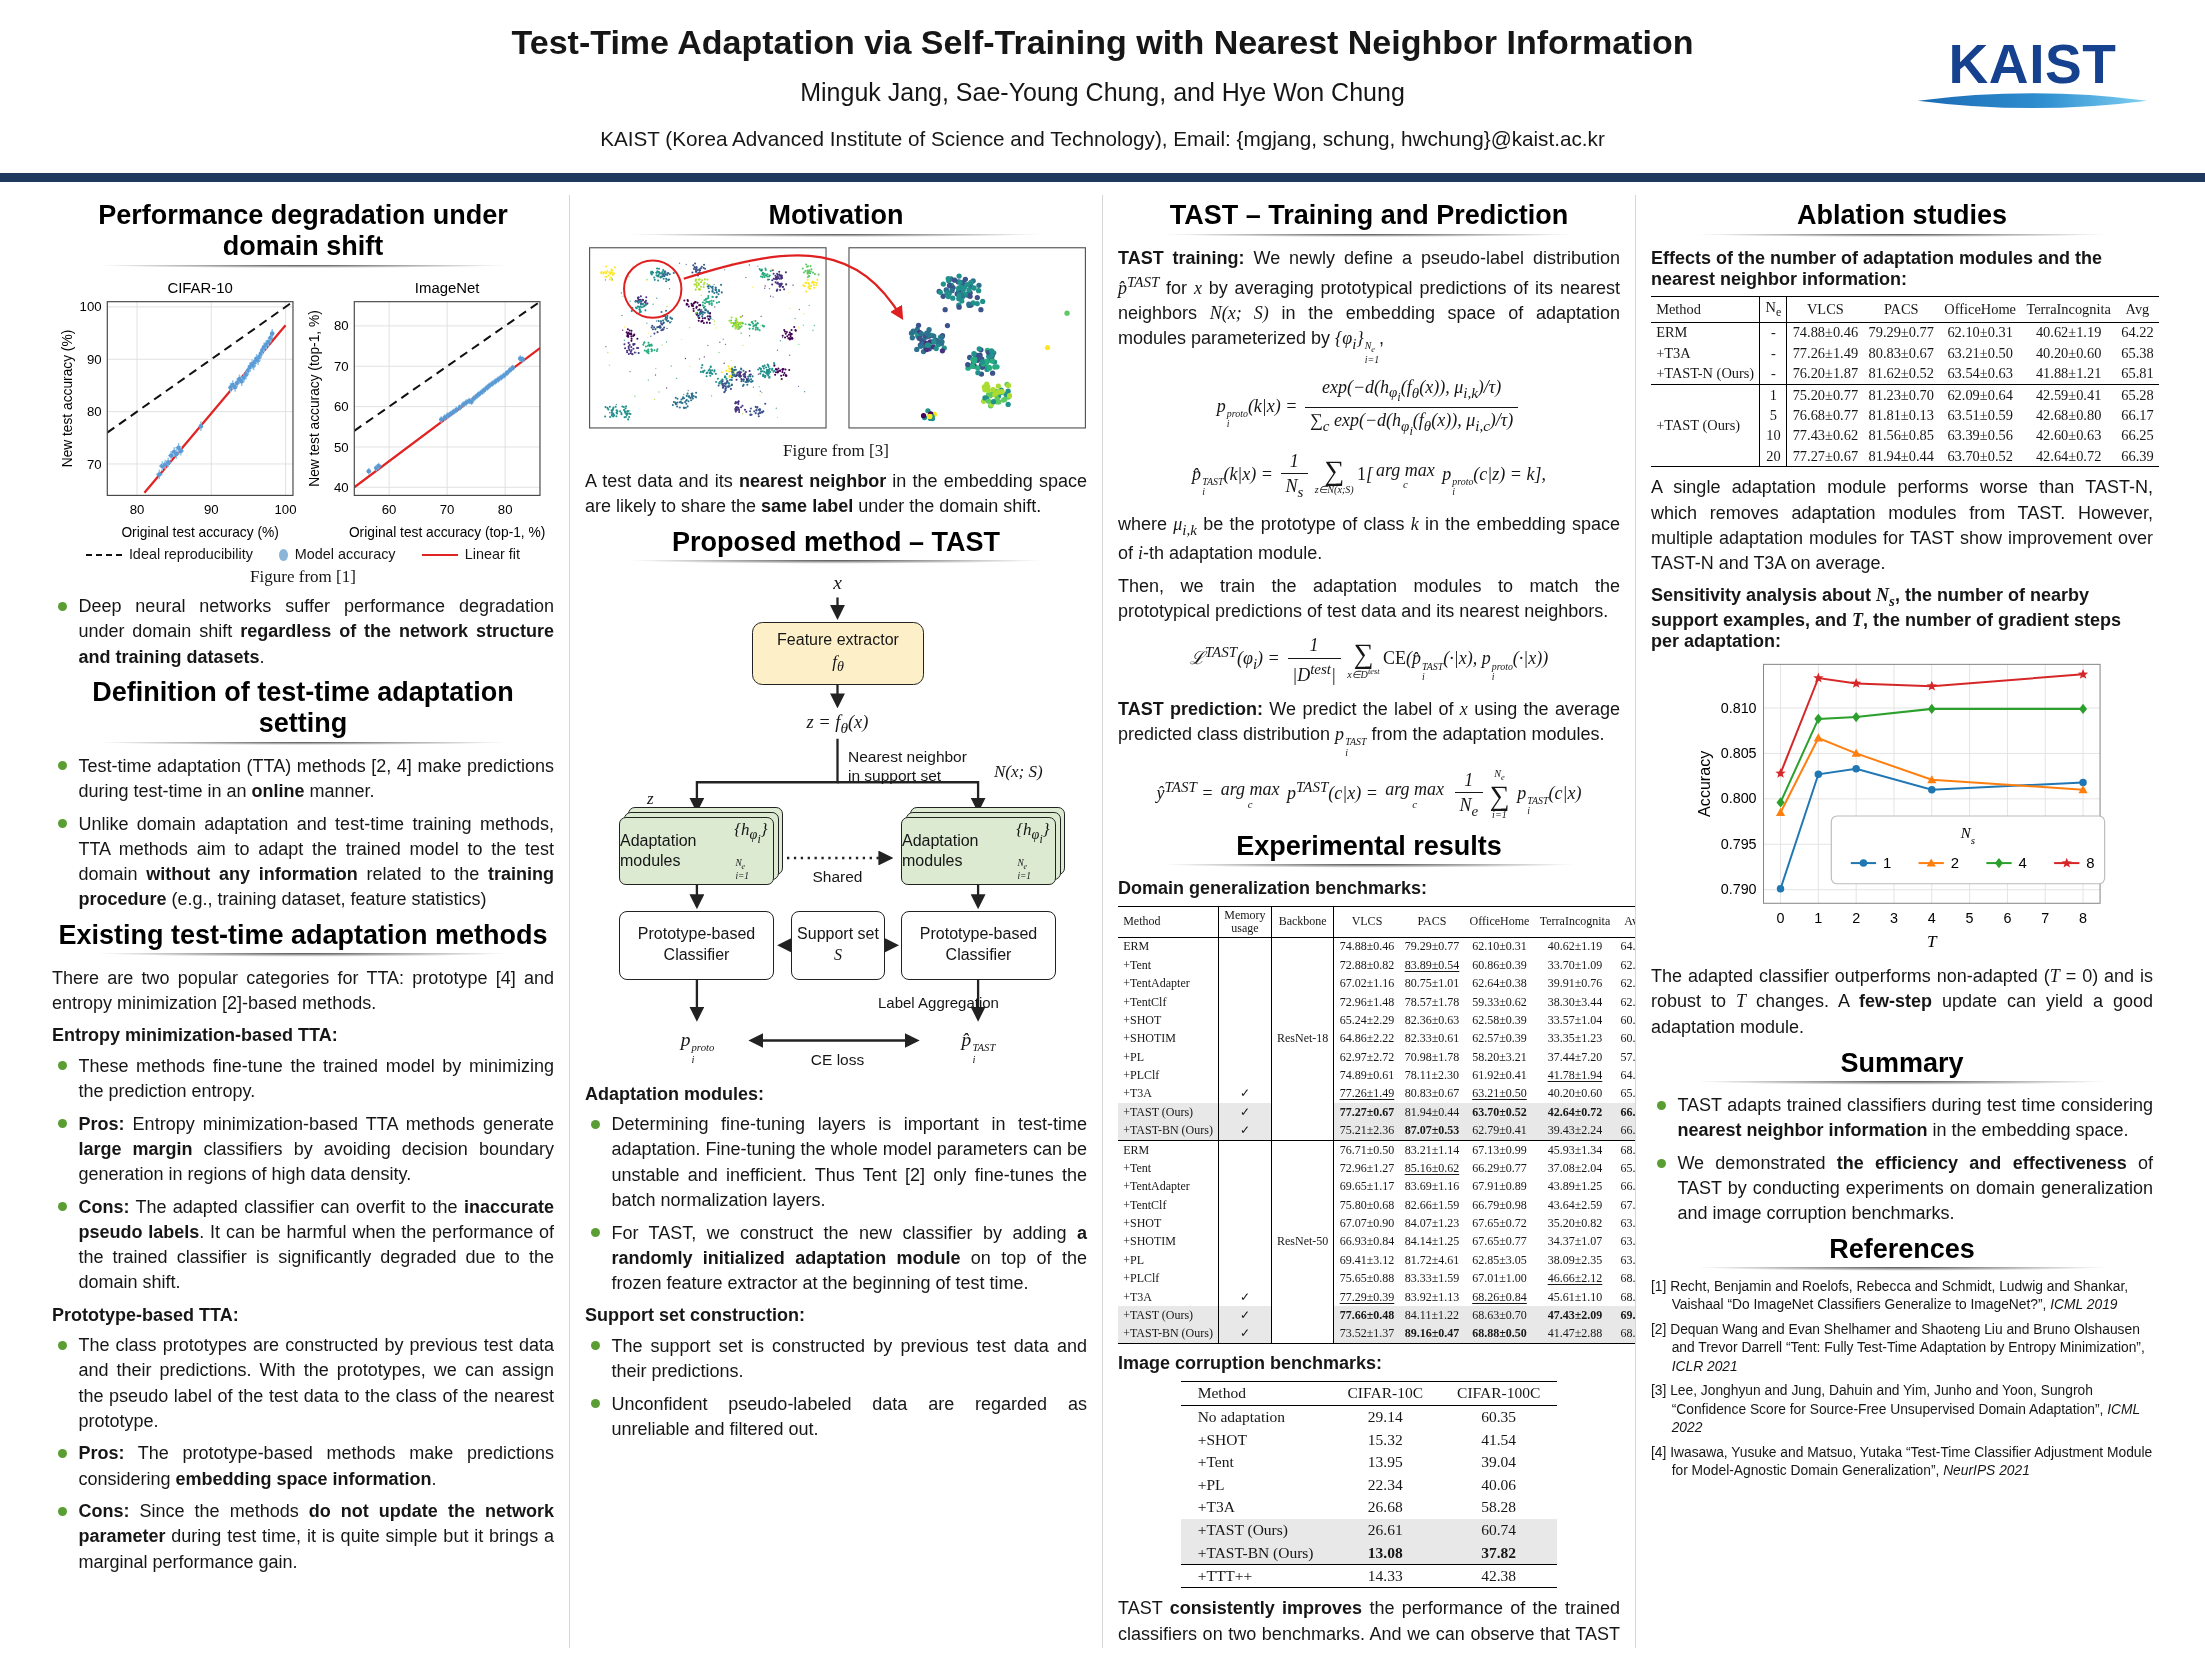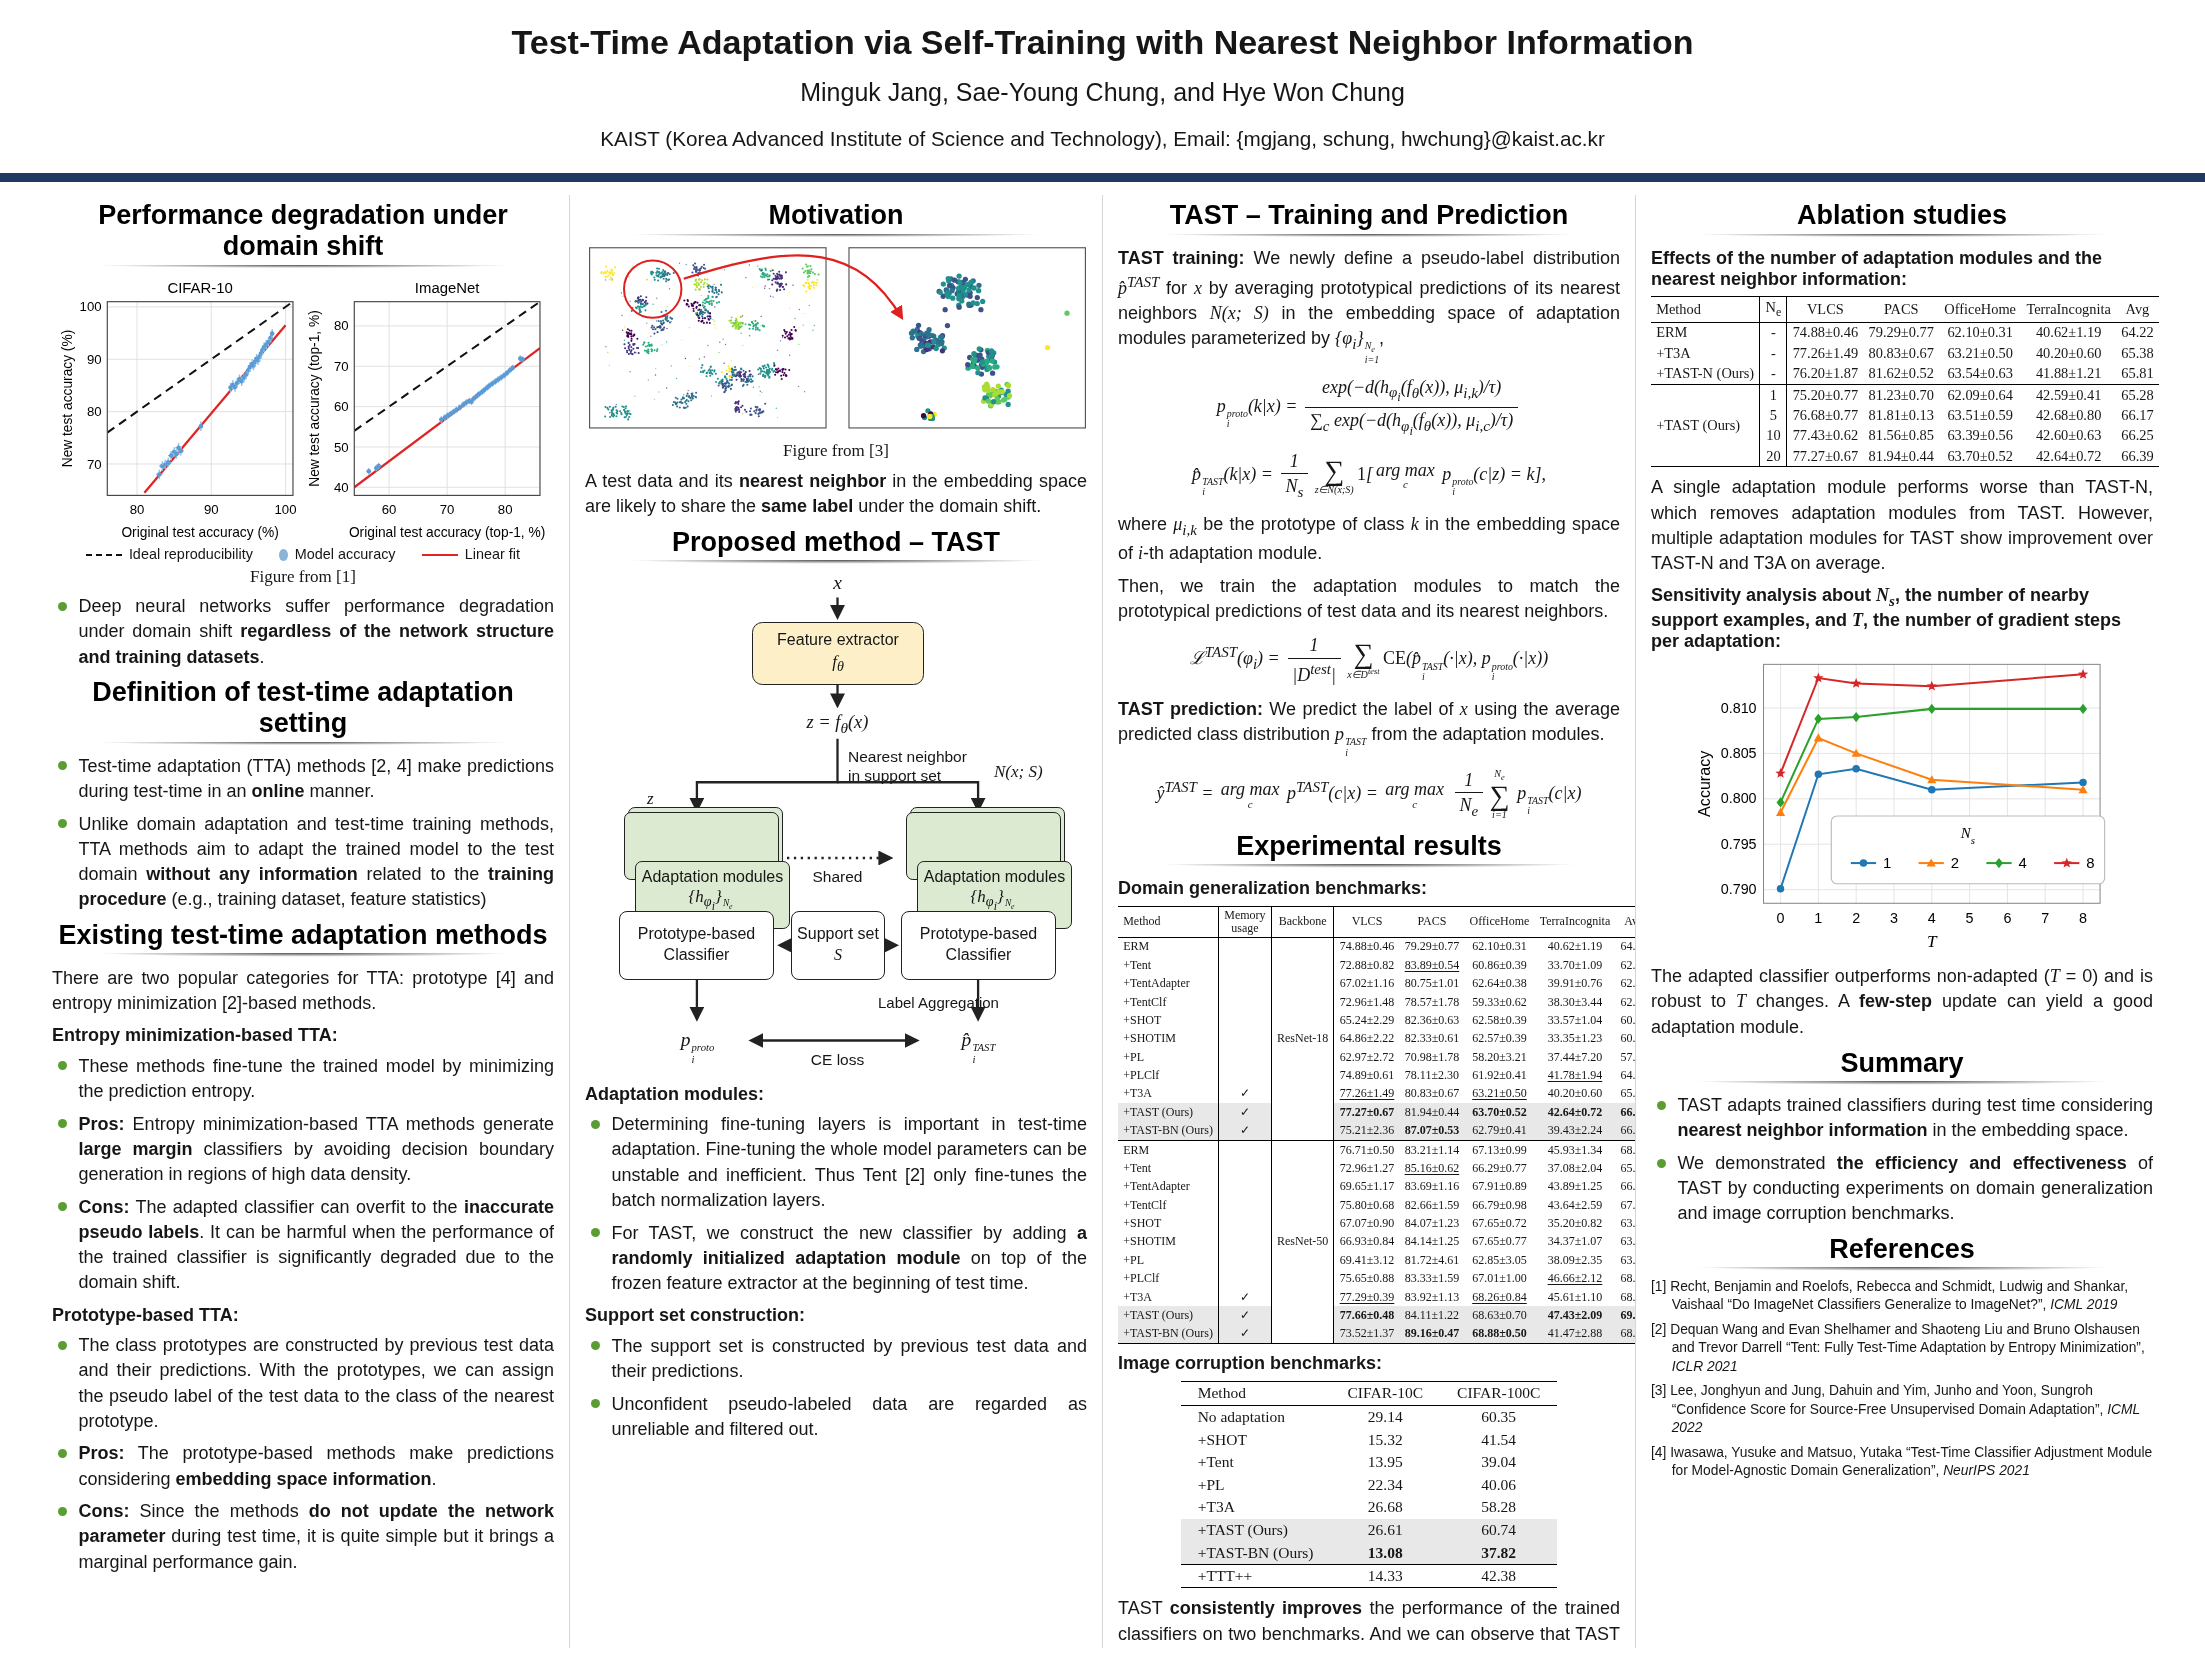--- a/index.html
+++ b/index.html
@@ -56,33 +56,46 @@
   .cu { text-decoration:underline; text-underline-offset:2.3px; }
   td.bb { vertical-align:middle; }
   .diag { position:relative; width:505px; height:504px; margin:1.1px auto 0; }
   .diag svg.ov { position:absolute; inset:0; pointer-events:none; z-index:1; }
   .dbox { position:absolute; border:1.7px solid #222; border-radius:8px; display:flex; flex-direction:column;
           align-items:center; justify-content:center; font-size:16px; background:#fff; text-align:center; line-height:1.3; z-index:2; }
   .fe { background:#fdf0c9; border-radius:10.3px; }
   .stackwrap { position:absolute; z-index:2; width:155px; height:68px; }
   .layer { position:absolute; width:155px; height:68px; background:#dcead2; border:1.7px solid #222; border-radius:6.9px; }
   .l3 { top:-9.2px; left:9.2px; } .l2 { top:-4.6px; left:4.6px; }
-  .l1 { top:0; left:16px; display:flex; flex-direction:column; align-items:center; justify-content:center; font-size:16px; line-height:1.2;margin-top:44px; }
+  .l1 { top:0; left:0; display:flex; flex-direction:row; align-items:center; justify-content:center; font-size:16px; line-height:1.2; }
   .dlabel { position:absolute; z-index:3; font-size:15px; line-height:1.25; }
   .dmath { font-family:"Liberation Serif", serif; font-style:italic; }
   .ref { font-size:13.8px; line-height:1.35; margin:5.7px 0; padding-left:20.7px; text-indent:-20.7px; text-align:left; }
   .senswrap { text-align:center; margin:2.3px 0; }
 </style>
 </head>
 <body>
 
 <div class="hdr">
   <h1>Test-Time Adaptation via Self-Training with Nearest Neighbor Information</h1>
   <div class="authors">Minguk Jang, Sae-Young Chung, and Hye Won Chung</div>
   <div class="affil">KAIST (Korea Advanced Institute of Science and Technology), Email: {mgjang, schung, hwchung}@kaist.ac.kr</div>
+  <div class="logo">
+    <svg width="247" height="86" viewBox="0 0 430 150">
+      <defs>
+          <linearGradient id="kg" x1="0" y1="0" x2="1" y2="0">
+        <stop offset="0" stop-color="#1b6ab3"></stop>
+            <stop offset="0.55" stop-color="#2f8fd0"></stop>
+            <stop offset="1" stop-color="#7fd0f2"></stop>
+      </linearGradient>
+        </defs>
+      <text x="215" y="88" text-anchor="middle" font-family="Liberation Sans, sans-serif" font-weight="bold" font-size="96" fill="#15418e" letter-spacing="1">KAIST</text>
+      <path d="M 15 118 Q 215 92 415 118 Q 215 144 15 118 Z" fill="url(#kg)"></path>
+    </svg>
+  </div>
 </div>
 <div class="bar"></div>
 
 <div class="cols">
 
   <div class="col">
     <div class="sec-t">Performance degradation under domain shift</div>
     <div class="sec-u"></div>
     <div class="fig">
       <div class="figrow">

